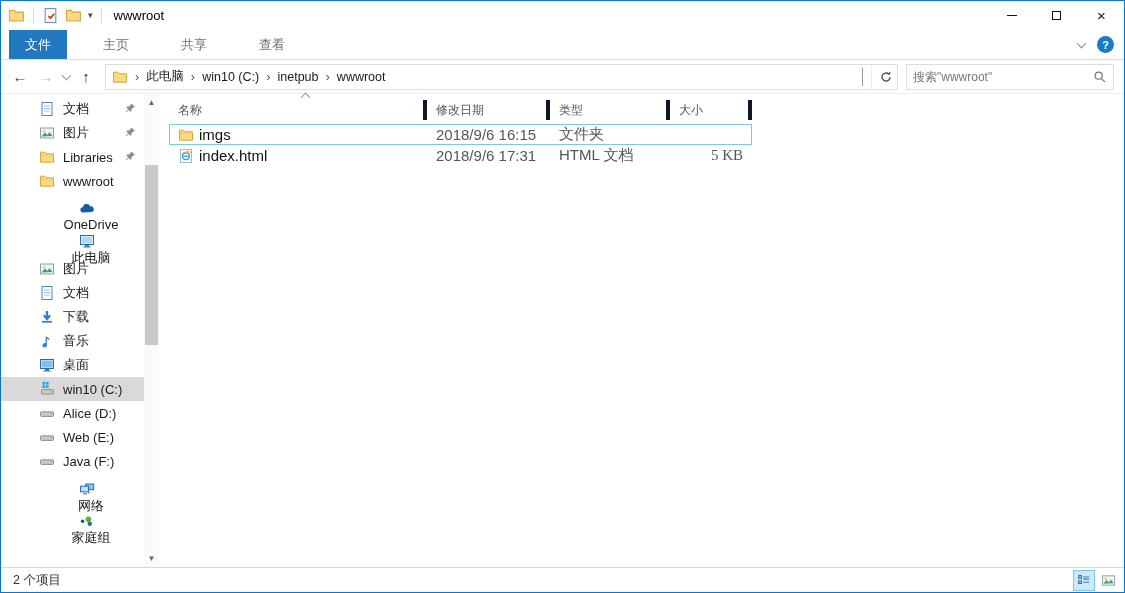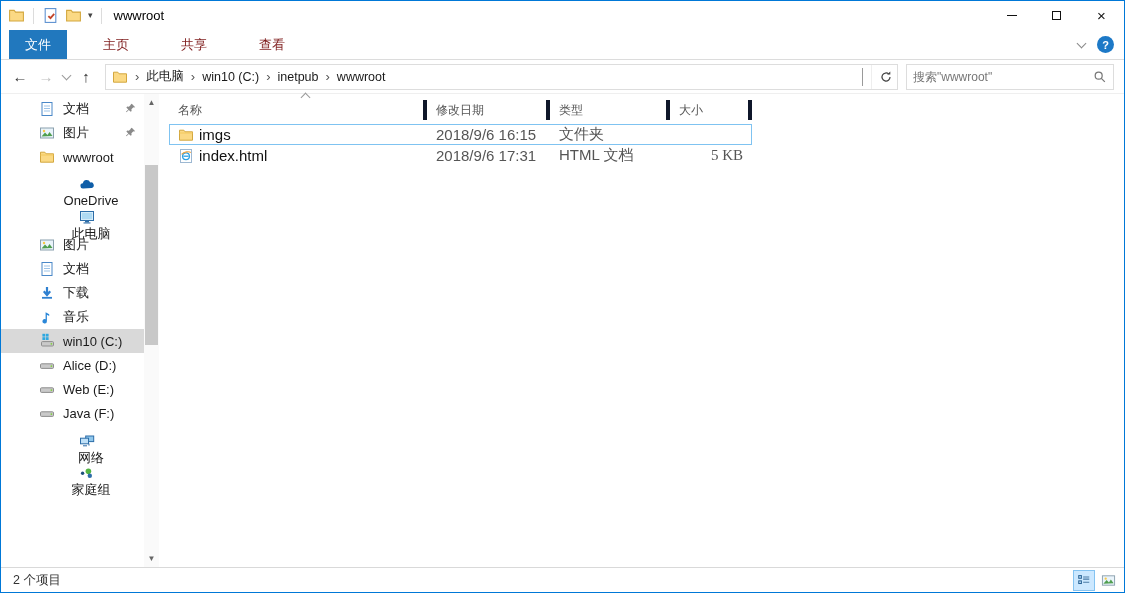--- a/index.html
+++ b/index.html
@@ -14,21 +14,21 @@
   .caret { font-size:9px; color:#444; line-height:1; }
   .win-title { margin-left:10px; font-size:13px; color:#000; }
   .win-controls { margin-left:auto; display:flex; height:29px; }
   .wc { width:45px; height:29px; display:flex; align-items:center; justify-content:center; color:#111; }
   .wc-min-glyph { width:10px; height:1px; background:#111; display:block; }
   .wc-max-glyph { width:9px; height:9px; border:1px solid #111; display:block; }
   .wc-close-glyph { font-size:15px; line-height:1; }
 
   
   .ribbon { height:30px; display:flex; align-items:stretch; border-bottom:1px solid #dcdcdc; flex:0 0 auto; padding-left:8px;gap:20px; }
-  .rtab { padding:0 16px; display:flex; align-items:center; font-size:13px; color:#7f1d1d; }
+  .rtab { padding:0 16px; display:flex; align-items:center; font-size:13px; color:#737373; }
   .rtab.active { background:#2178be; color:#fff; }
   .ribbon-right { margin-left:auto; display:flex; align-items:center; gap:12px; padding-right:10px; }
   .chev-down { width:7px; height:7px; border-right:1.5px solid #888; border-bottom:1.5px solid #888; transform:rotate(45deg); margin-top:-3px; }
   .help-btn { width:17px; height:17px; border-radius:50%; background:#1d79c7; color:#fff; font-size:11px; font-weight:bold; display:flex; align-items:center; justify-content:center; }
 
   
   .toolbar { height:34px; display:flex; align-items:center; padding:0 10px 0 6px; border-bottom:1px solid #efefef; flex:0 0 auto; }
   .nav-btn { width:26px; height:26px; display:flex; align-items:center; justify-content:center; font-size:15px; color:#333; }
   .nav-btn.disabled { color:#c0c0c0; }
   .nav-chev { width:14px; display:flex; justify-content:center; }
@@ -212,20 +212,34 @@
               </svg>
             </span>
           </div>
           <div class="side-item ind">
             <span class="ic">
               <svg viewBox="0 0 16 16">
                 <path d="M1.5 3.2h4.3l1.3 1.6h7.4v8.4h-13z" fill="#fbd984" stroke="#d3a73f"></path>
                 <path d="M1.5 6h13" stroke="#f3c95f"></path>
               </svg>
             </span>
+            <span>Libraries</span>
+            <span class="pin">
+              <svg viewBox="0 0 16 16">
+                <path d="M9.6 2.2l4.2 4.2-1.8.5-.4-.4-2.5 2.5.3 2-1.1 1.1-2.4-2.4-2.8 2.9-.7-.7 2.9-2.8L2.9 6.7 4 5.6l2 .3 2.5-2.5-.4-.4z" fill="#8a8a8a"></path>
+              </svg>
+            </span>
+          </div>
+          <div class="side-item ind">
+            <span class="ic">
+              <svg viewBox="0 0 16 16">
+                <path d="M1.5 3.2h4.3l1.3 1.6h7.4v8.4h-13z" fill="#fbd984" stroke="#d3a73f"></path>
+                <path d="M1.5 6h13" stroke="#f3c95f"></path>
+              </svg>
+            </span>
             <span>wwwroot</span>
           </div>
           <div class="side-item gap">
             <span class="ic">
               <svg viewBox="0 0 16 16">
                 <path d="M4.1 11.5a2.6 2.6 0 0 1-.2-5.2 3.8 3.8 0 0 1 7.3-.9 2.9 2.9 0 0 1 1.5 5.6z" fill="#0f5ea8"></path>
               </svg>
             </span>
             <span>OneDrive</span>
           </div>
@@ -270,20 +284,31 @@
             </span>
             <span>下载</span>
           </div>
           <div class="side-item ind">
             <span class="ic">
               <svg viewBox="0 0 16 16">
                 <path d="M6.6 12V3.3l3.6 1.9v1.7L7.9 5.7v6.5a2.2 2.2 0 1 1-1.3-2z" fill="#2b87d8"></path>
               </svg>
             </span>
             <span>音乐</span>
+          </div>
+          <div class="side-item ind">
+            <span class="ic">
+              <svg viewBox="0 0 16 16">
+                <rect x="1.5" y="2.5" width="13" height="9" fill="#bfe0f7" stroke="#2d6da8"></rect>
+                <rect x="2.8" y="3.8" width="10.4" height="6.4" fill="#7ec0ea"></rect>
+                <rect x="6" y="11.8" width="4" height="1.6" fill="#2d6da8"></rect>
+                <rect x="4.5" y="13.4" width="7" height="1.1" fill="#2d6da8"></rect>
+              </svg>
+            </span>
+            <span>桌面</span>
           </div>
           <div class="side-item ind sel">
             <span class="ic">
               <svg viewBox="0 0 16 16">
                 <g fill="#2fa8e0">
                   <rect x="3.4" y="0.8" width="2.8" height="2.8"></rect>
                   <rect x="6.8" y="0.8" width="2.8" height="2.8"></rect>
                   <rect x="3.4" y="4.2" width="2.8" height="2.8"></rect>
                   <rect x="6.8" y="4.2" width="2.8" height="2.8"></rect>
                 </g>

